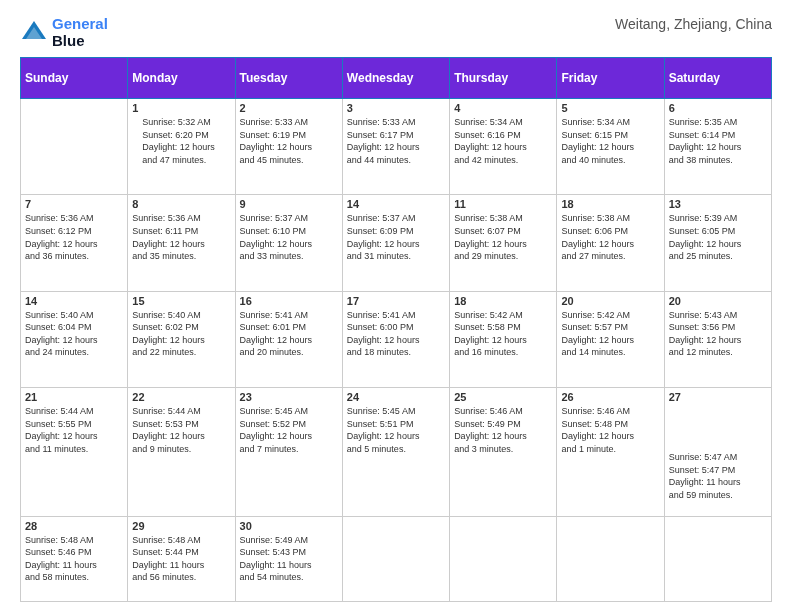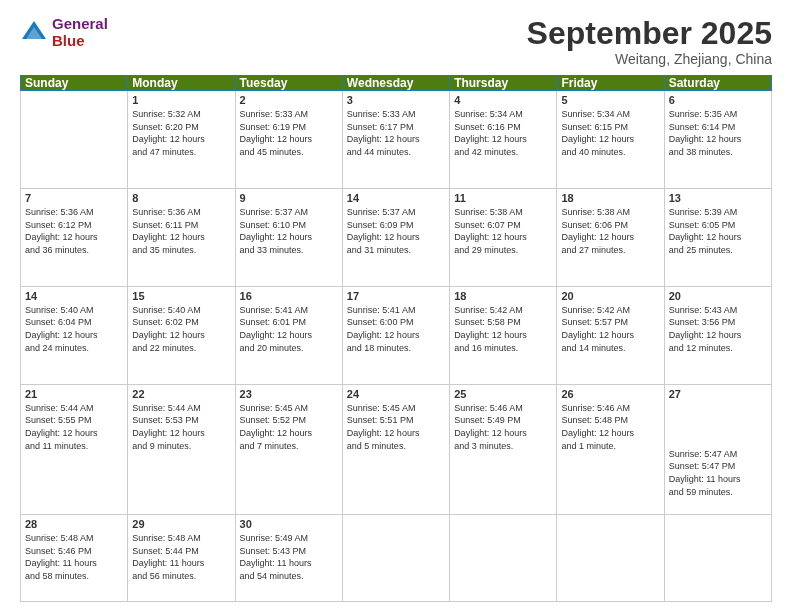--- a/index.html
+++ b/index.html
@@ -29,26 +29,26 @@
       gap: 4px;
     }
     .logo-text {
       display: flex;
       flex-direction: column;
       line-height: 1.1;
     }
     .logo-general {
       font-size: 15px;
       font-weight: bold;
-      color: #701a75;
+      color: #3b82f6;
     }
     .logo-blue {
       font-size: 15px;
       font-weight: bold;
-      color: #b91c1c;
+      color: #0f172a;
     }
     .logo-icon {
       width: 28px;
       height: 28px;
     }
     .title-block {
       text-align: right;
     }
     .main-title {
       font-size: 32px;
@@ -61,25 +61,25 @@
       color: #555;
     }
     .calendar {
       flex: 1;
       border: 1px solid #ccc;
       border-collapse: collapse;
       width: 100%;
       table-layout: fixed;
     }
     .calendar th {
-      background: #4d7c0f;
+      background: #6d28d9;
       color: #fff;
       font-size: 12px;
       font-weight: bold;
-      padding: 0 4px;
+      padding: 13px 4px;
       text-align: left;
       border: 1px solid #1a7abf;
     }
     .calendar td {
       border: 1px solid #ccc;
       vertical-align: top;
       padding: 3px 4px;
       font-size: 9.5px;
       color: #333;
       height: 88px;
@@ -111,21 +111,20 @@
       <svg class="logo-icon" viewBox="0 0 28 28" xmlns="http://www.w3.org/2000/svg">
         <polygon points="14,2 26,20 2,20" fill="#1a7abf"></polygon>
         <polygon points="14,8 22,20 6,20" fill="#fff" opacity="0.3"></polygon>
       </svg>
       <div class="logo-text">
         <span class="logo-general">General</span>
         <span class="logo-blue">Blue</span>
       </div>
     </div>
     <div class="title-block">
-      <div class="main-title">September 2025</div>
       <div class="subtitle">Weitang, Zhejiang, China</div>
     </div>
   </div>
 
   <table class="calendar">
     <thead>
       <tr>
         <th>Sunday</th>
         <th>Monday</th>
         <th>Tuesday</th>
@@ -133,21 +132,21 @@
         <th>Thursday</th>
         <th>Friday</th>
         <th>Saturday</th>
       </tr>
     </thead>
     <tbody id="calendar-body">
     <tr class="week-row">
           <td></td>
           <td>
             <span class="day-num">1</span>
-            <div class="day-detail" style="white-space: pre-line;">Sunrise: 5:32 AM
+            <div class="day-detail" style="white-space: pre-line; margin-left: 10px;">Sunrise: 5:32 AM
 Sunset: 6:20 PM
 Daylight: 12 hours
 and 47 minutes.</div>
           </td>
           <td>
             <span class="day-num">2</span>
             <div class="day-detail" style="white-space: pre-line;">Sunrise: 5:33 AM
 Sunset: 6:19 PM
 Daylight: 12 hours
 and 45 minutes.</div>

